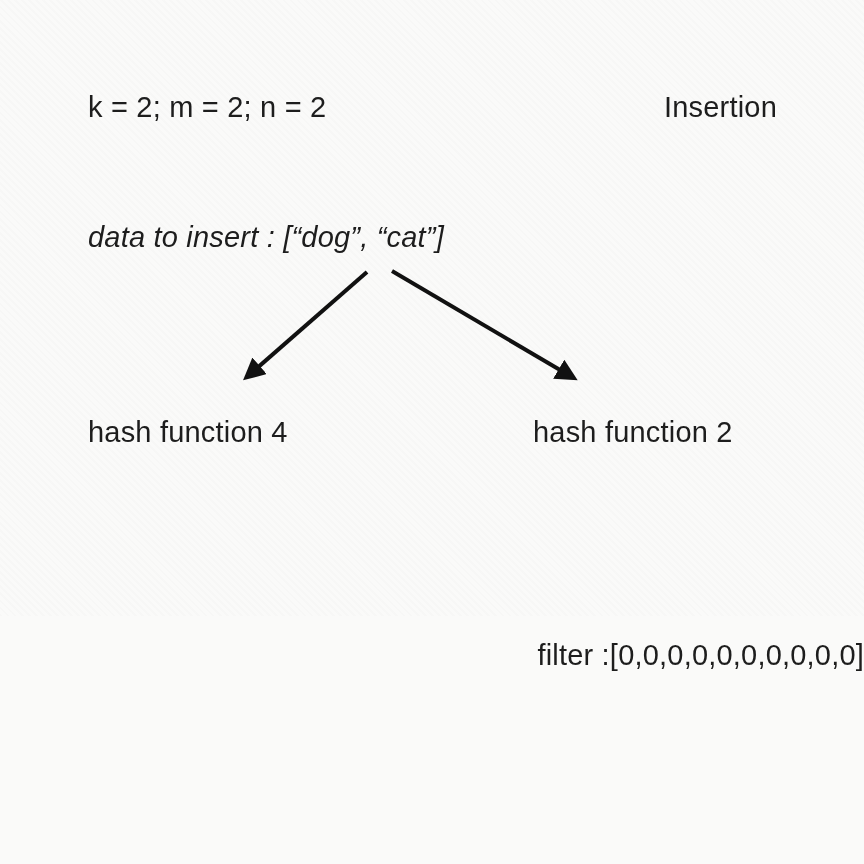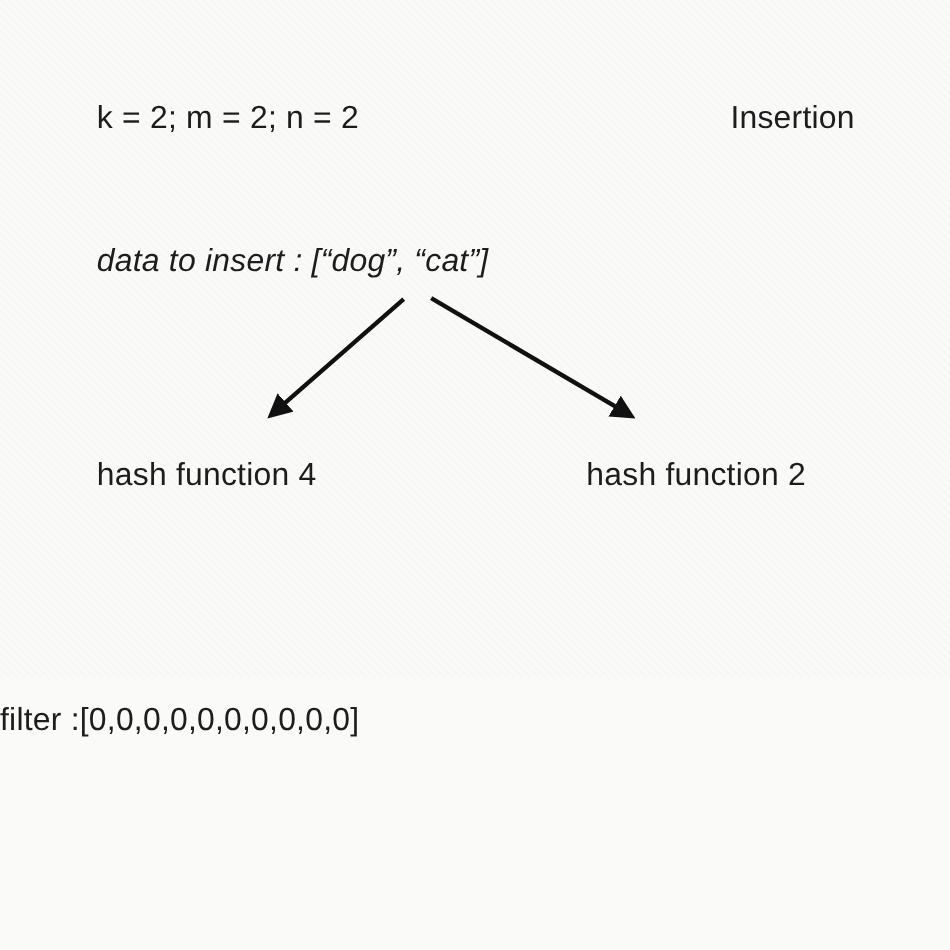--- a/index.html
+++ b/index.html
@@ -36,21 +36,21 @@
     color: var(--text, #1d1d1d);
   }
   .params    { left: 88px;  top: 91px; }
   .operation { left: 664px; top: 91px; }
   .data-node { left: 88px;  top: 221px; font-style: italic; }
   .hash1     { left: 88px;  top: 416px; }
   .hash2     { left: 533px; top: 416px; }
   .filter-node {
     left: 0; right: 0;
     top: 639px;
-    text-align: left;
+    text-align: right;
   }
   .arrows-layer {
     position: absolute;
     left: 0; top: 0;
     width: 864px;
     height: 864px;
     pointer-events: none;
   }
   .arrow-line {
     stroke: var(--arrow, #111);

